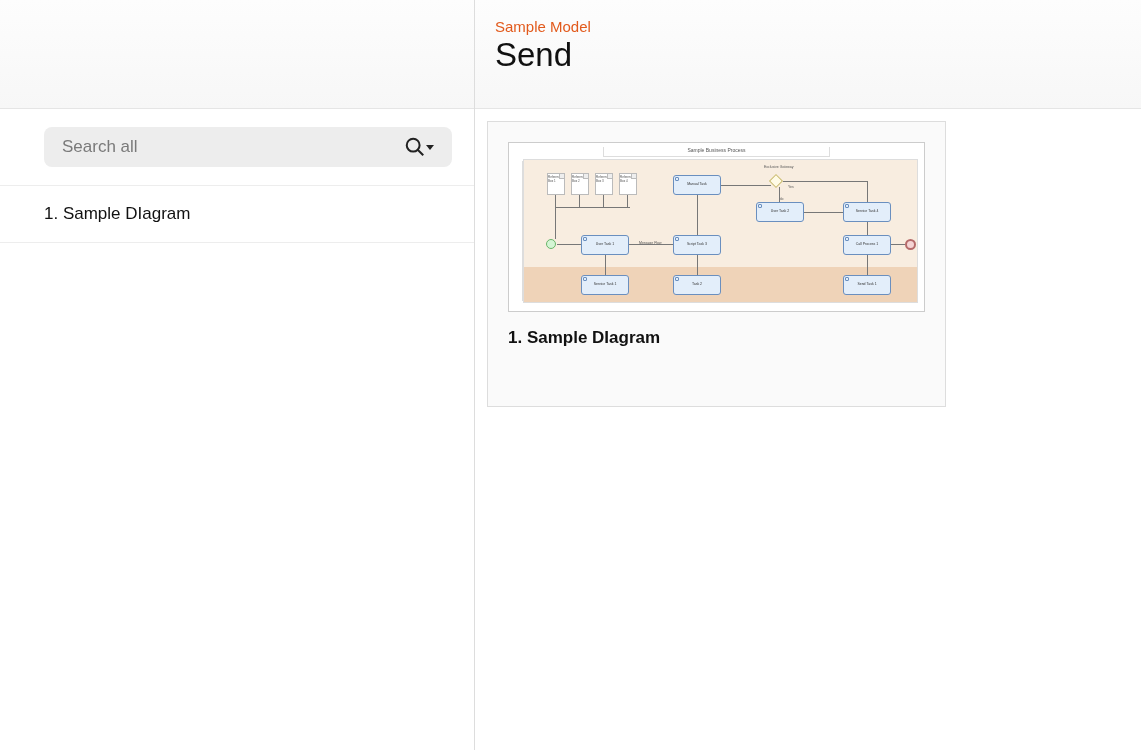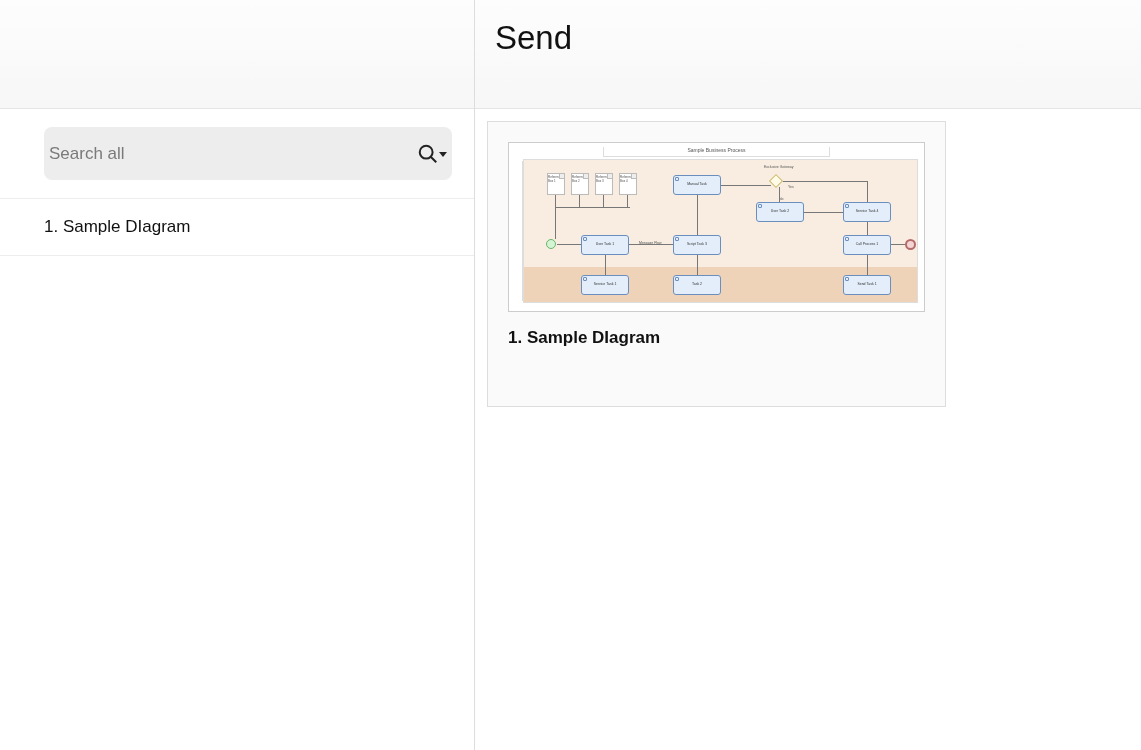--- a/index.html
+++ b/index.html
@@ -33,22 +33,22 @@
     }
     .search-container {
       padding: 18px 22px 18px 44px;
       border-bottom: 1px solid #ededed;
     }
     .search-box {
       display: flex;
       align-items: center;
       background: #ededed;
       border-radius: 8px;
-      padding: 10px 5px;
-      height: 53px;
+      padding: 10px 18px;
+      height: 40px;
     }
     .search-input {
       flex: 1;
       border: none;
       background: transparent;
       font-size: 17px;
       color: #777;
       outline: none;
     }
     .search-input::placeholder {
@@ -269,20 +269,21 @@
     </div>
     <div class="sidebar-list">
       <div class="sidebar-item">
         <span>1. Sample DIagram</span>
       </div>
     </div>
   </aside>
 
   <main class="main">
     <div class="main-header">
+      <div class="breadcrumb">Sample Model</div>
       <h1 class="page-title">Send</h1>
     </div>
     <div class="main-content">
       <div class="card">
         <div class="diagram-preview">
           <div class="bpmn-stage">
             <div class="bpmn-title">Sample Business Process</div>
             <div class="bpmn-bg-top"></div>
             <div class="bpmn-bg-bottom"></div>
             <div class="lane-label"></div>

